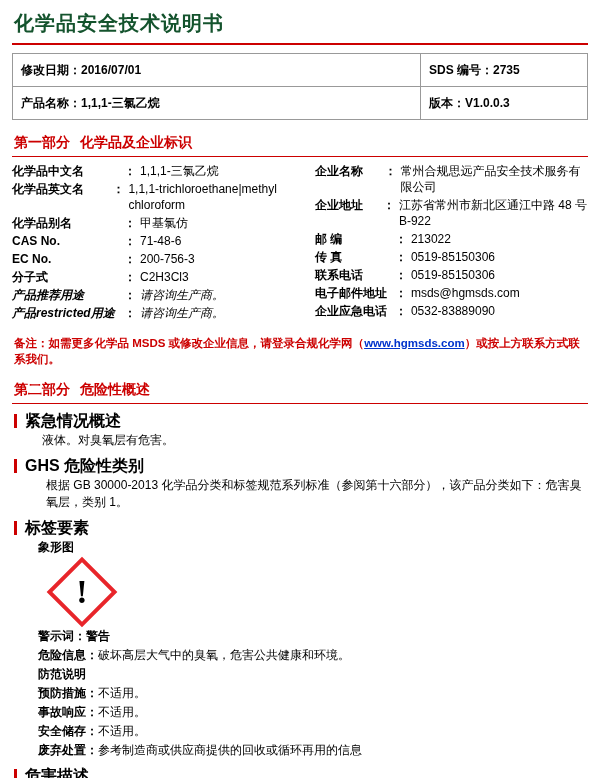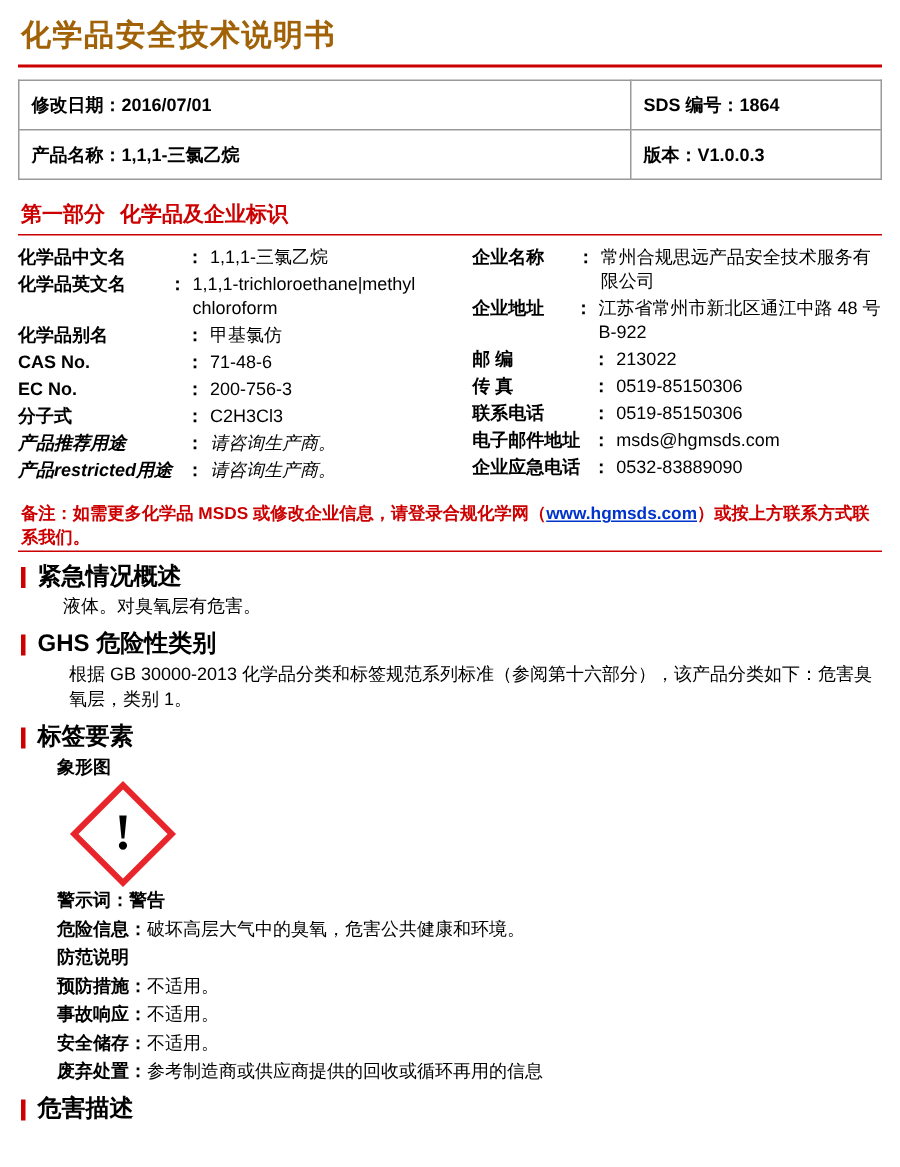--- a/index.html
+++ b/index.html
@@ -16,21 +16,21 @@
     overflow: hidden;
   }
   .page {
     position: relative;
     width: 600px;
     height: 778px;
     box-sizing: border-box;
     padding: 8px 12px 0 12px;
   }
   .doc-title {
-    color: #a16207;
+    color: #14532d;
     font-size: 20px;
     font-weight: bold;
     letter-spacing: 1px;
     margin: 2px 0 6px 2px;
   }
   .title-rule {
     border: none;
     border-top: 2px solid #cc0000;
     margin: 0 0 8px 0;
   }
@@ -172,21 +172,21 @@
   <div class="doc-title">化学品安全技术说明书</div>
   <hr class="title-rule">
 
   <table class="info">
     <tbody>
         <tr>
       <td class="left">
         <span>修改日期：</span><span>2016/07/01</span>
       </td>
       <td>
-        <span>SDS 编号：</span><span>1864</span>
+        <span>SDS 编号：</span><span>2735</span>
       </td>
     </tr>
     <tr>
       <td class="left">
         <span>产品名称：</span><span>1,1,1-三氯乙烷</span>
       </td>
       <td>
         <span>版本：</span><span>V1.0.0.3</span>
       </td>
     </tr>
@@ -281,20 +281,23 @@
           <span class="v">0532-83889090</span>
       </div>
 
     </div>
   </div>
 
   <div class="note">
     <span>备注：如需更多化学品 MSDS 或修改企业信息，请登录合规化学网（</span><a href="#">www.hgmsds.com</a><span>）或按上方联系方式</span><span>联系我们。</span>
   </div>
 
+  <div class="section-head">
+    <span class="num">第二部分</span><span>危险性概述</span>
+  </div>
   <hr class="section-rule">
 
   <div class="sub-head">紧急情况概述</div>
   <div class="para">液体。对臭氧层有危害。</div>
 
   <div class="sub-head">GHS 危险性类别</div>
   <div class="para indent2">根据 GB 30000-2013 化学品分类和标签规范系列标准（参阅第十六部分），该产品分类如下：危害臭氧层，类别 1。</div>
 
   <div class="sub-head">标签要素</div>
   <div class="pictogram-label">象形图</div>

